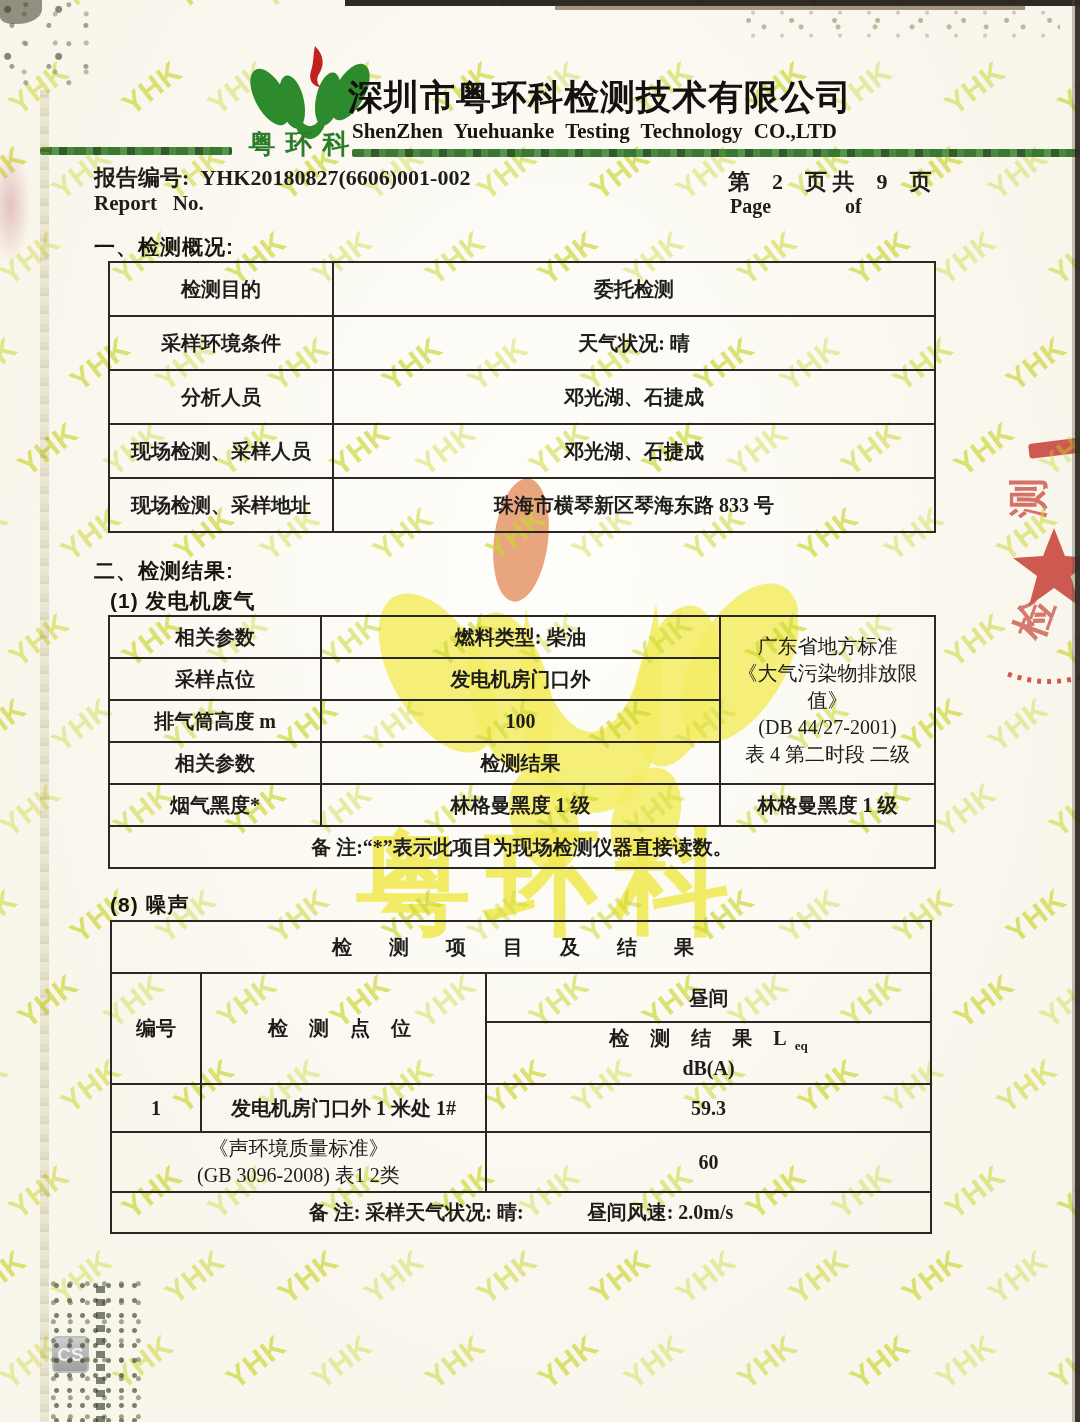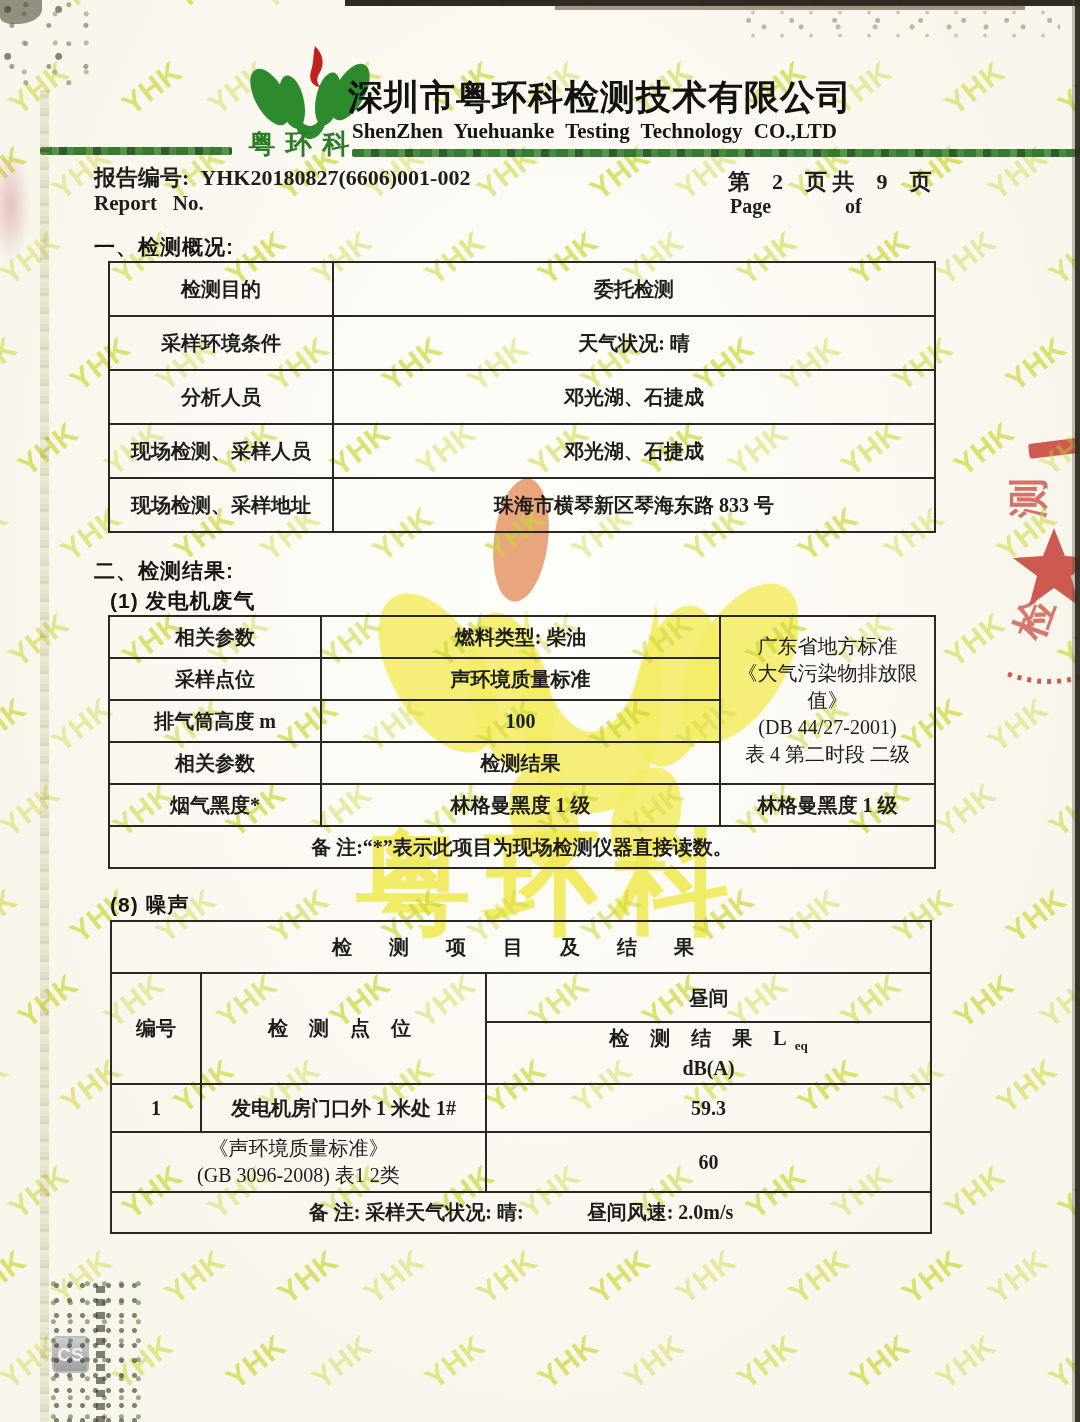--- a/index.html
+++ b/index.html
@@ -409,21 +409,21 @@
           <td>燃料类型: 柴油</td>
           <td rowspan="4">
             <div class="std-line">广东省地方标准</div>
             <div class="std-line">《大气污染物排放限值》</div>
             <div class="std-line">(DB 44/27-2001)</div>
             <div class="std-line">表 4  第二时段  二级</div>
           </td>
         </tr>
         <tr style="height:42px;">
           <td>采样点位</td>
-          <td>声环境质量标准</td>
+          <td>发电机房门口外</td>
         </tr>
         <tr style="height:42px;">
           <td>排气筒高度 m</td>
           <td>100</td>
         </tr>
         <tr style="height:42px;">
           <td>相关参数</td>
           <td>检测结果</td>
         </tr>
         <tr style="height:42px;">

